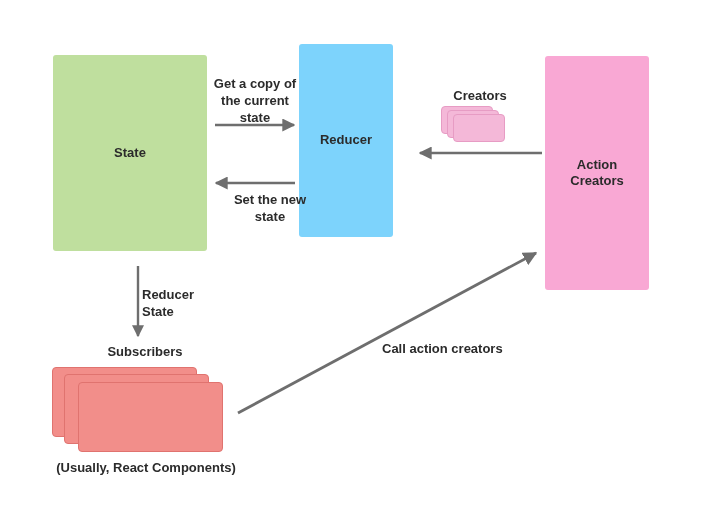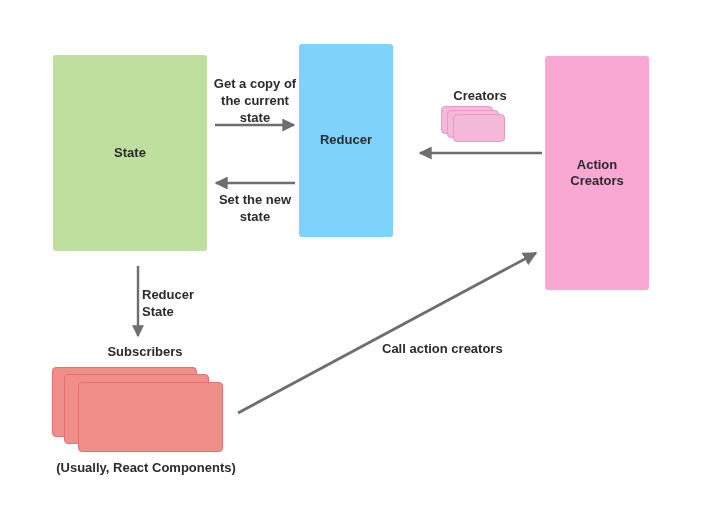--- a/index.html
+++ b/index.html
@@ -84,21 +84,21 @@
   .label {
     position: absolute;
     font-size: 13px;
     font-weight: 600;
     color: #2b2b2b;
     text-align: center;
     line-height: 1.3;
     white-space: pre-line;
   }
   #lbl-get-copy   { left: 207px; top: 76px;  width: 96px; }
-  #lbl-set-new    { left: 207px; top: 192px; width: 96px; }
+  #lbl-set-new    { left: 222px; top: 192px; width: 96px; }
   #lbl-actions    { left: 435px; top: 88px;  width: 90px; }
   #lbl-modified   { left: 142px; top: 287px; width: 70px; text-align: left; }
   #lbl-subscribers{ left: 65px;  top: 344px; width: 160px; }
   #lbl-usually    { left: 36px;  top: 460px; width: 220px; }
   #lbl-call-ac    { left: 382px; top: 341px; width: 130px; text-align: left; }
 
   svg#arrows {
     position: absolute;
     left: 0; top: 0;
     width: 720px; height: 510px;

